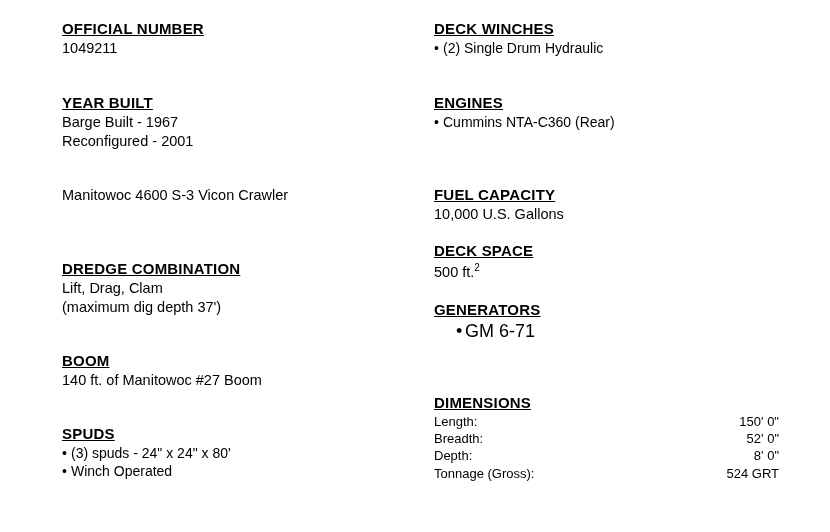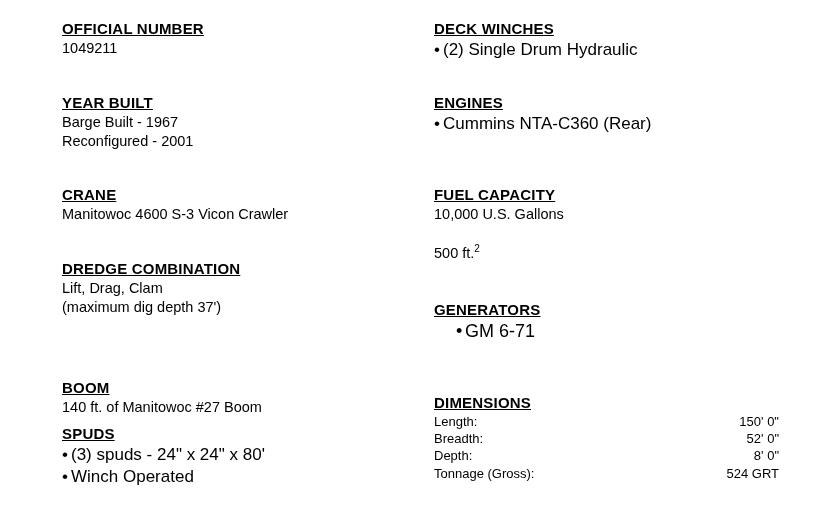--- a/index.html
+++ b/index.html
@@ -43,21 +43,21 @@
     letter-spacing: 0.2px;
     line-height: 1.25;
     white-space: nowrap;
   }
   .sec-line {
     font-size: 14.5px;
     line-height: 1.32;
     white-space: nowrap;
   }
   .bullet-line {
-    font-size: 17px;
+    font-size: 14px;
     line-height: 1.32;
     white-space: nowrap;
   }
   .bullet-line .b {
     display: inline-block;
     width: 9px;
   }
   .sub-bullet {
     font-size: 18px;
     line-height: 1.32;
@@ -103,31 +103,30 @@
       <div class="sec-line">1049211</div>
     </div>
 
     <div class="section blk" style="top:94px;">
       <div class="sec-title">YEAR BUILT</div>
       <div class="sec-line">Barge Built - 1967</div>
       <div class="sec-line">Reconfigured - 2001</div>
     </div>
 
     <div class="section blk" style="top:186px;">
-      <div class="sec-title">CRANE</div>
       <div class="sec-line">Manitowoc 4600 S-3 Vicon Crawler</div>
     </div>
 
     <div class="section blk" style="top:260px;">
       <div class="sec-title">DREDGE COMBINATION</div>
       <div class="sec-line">Lift, Drag, Clam</div>
       <div class="sec-line">(maximum dig depth 37')</div>
     </div>
 
-    <div class="section blk" style="top:352px;margin-top:27px;">
+    <div class="section blk" style="top:352px;">
       <div class="sec-title">BOOM</div>
       <div class="sec-line">140 ft. of Manitowoc #27 Boom</div>
     </div>
 
     <div class="section blk" style="top:425px;">
       <div class="sec-title">SPUDS</div>
       <div class="bullet-line"><span class="b">•</span><span>(3) spuds - 24" x 24" x 80'</span></div>
       <div class="bullet-line"><span class="b">•</span><span>Winch Operated</span></div>
     </div>
 
@@ -144,20 +143,21 @@
       <div class="sec-title">ENGINES</div>
       <div class="bullet-line"><span class="b">•</span><span>Cummins NTA-C360 (Rear)</span></div>
     </div>
 
     <div class="section blk" style="top:186px;">
       <div class="sec-title">FUEL CAPACITY</div>
       <div class="sec-line">10,000 U.S. Gallons</div>
     </div>
 
     <div class="section blk" style="top:242px;">
+      <div class="sec-title">DECK SPACE</div>
       <div class="sec-line"><span>500 ft.</span><span class="sup">2</span></div>
     </div>
 
     <div class="section blk" style="top:301px;">
       <div class="sec-title">GENERATORS</div>
       <div class="sub-bullet"><span class="b">•</span><span>GM 6-71</span></div>
     </div>
 
     <div class="section blk" style="top:394px;">
       <div class="sec-title">DIMENSIONS</div>

